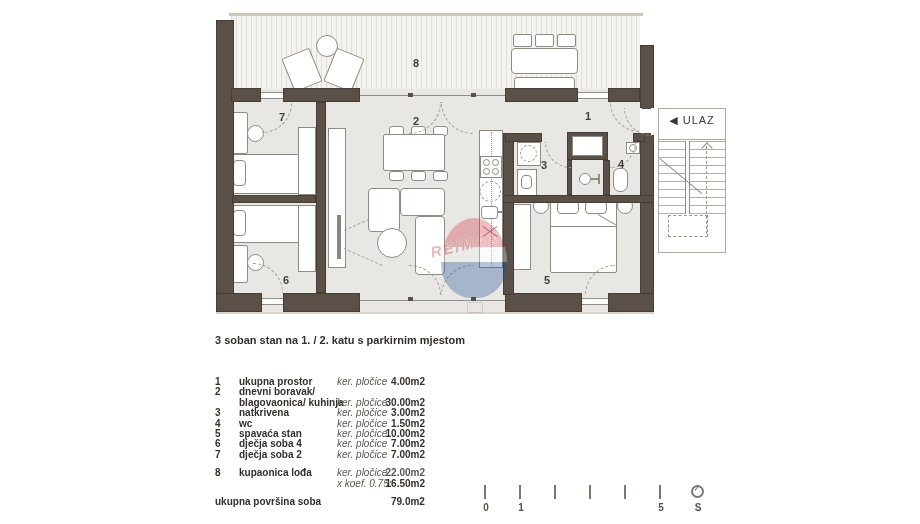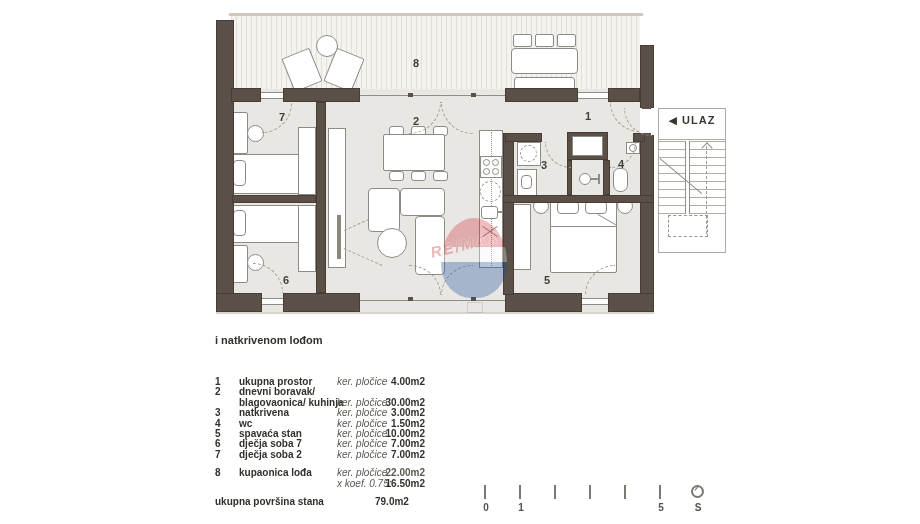--- a/index.html
+++ b/index.html
@@ -20,21 +20,21 @@
   .tick{position:absolute;background:#5a5047;}
   .furn{position:absolute;background:#fff;border:1px solid #8d8b84;border-radius:2px;box-sizing:border-box;}
   .circ{border-radius:50% !important;}
   .dash{border-style:dashed !important;border-color:#9a968d !important;background:transparent !important;}
   .arc{position:absolute;box-sizing:border-box;}
   .arc-tl{border-right:1px dashed #a09c93;border-bottom:1px dashed #a09c93;border-bottom-right-radius:100% 100%;}
   .arc-tr{border-left:1px dashed #a09c93;border-bottom:1px dashed #a09c93;border-bottom-left-radius:100% 100%;}
   .arc-bl{border-right:1px dashed #a09c93;border-top:1px dashed #a09c93;border-top-right-radius:100% 100%;}
   .arc-br{border-left:1px dashed #a09c93;border-top:1px dashed #a09c93;border-top-left-radius:100% 100%;}
   .roomnum{position:absolute;font-size:11px;font-weight:bold;color:#44403a;}
-  .ulaz{position:absolute;font-size:11px;font-weight:bold;color:#3c3831;letter-spacing:1px;white-space:nowrap;}
+  .ulaz{position:absolute;font-size:11px;font-weight:normal;color:#3c3831;letter-spacing:1px;white-space:nowrap;}
   .stairbox{position:absolute;background:#fff;border:1px solid #aeaaa2;box-sizing:border-box;}
   .treads{position:absolute;background:repeating-linear-gradient(180deg,#b2aea6 0 1px,transparent 1px 8px);}
   .dashline-v{position:absolute;border-left:1px dashed #a09c93;}
   .diag{position:absolute;height:1px;background:#8f8d86;transform-origin:left top;}
   .caret{position:absolute;width:7px;height:7px;border-left:1px solid #8f8d86;border-top:1px solid #8f8d86;transform:rotate(45deg);}
   
   #wm{position:absolute;opacity:.32;pointer-events:none;}
   #wm .balloon{position:absolute;border-radius:50% 50% 46% 46%/56% 56% 42% 42%;
     background:linear-gradient(180deg,#cf2e3c 0 36%,#f4f4f6 36% 55%,#1d4f9c 55% 100%);}
   #wm .basket{position:absolute;background:#e8e8ee;border:1px solid #99a;}
@@ -44,21 +44,21 @@
   #desc{position:absolute;left:215px;top:334px;font-size:11px;font-weight:bold;line-height:13px;color:#33302b;}
   #legend{position:absolute;left:215px;top:377px;width:220px;font-size:10px;color:#33302b;}
   .lg-row{position:relative;height:10.4px;line-height:10.4px;white-space:nowrap;}
   .lg-num{position:absolute;left:0;font-weight:bold;}
   .lg-name{position:absolute;left:24px;font-weight:bold;}
   .lg-mat{position:absolute;left:122px;font-style:italic;color:#5b5751;}
   .lg-area{position:absolute;left:154px;width:56px;text-align:right;font-weight:bold;}
   .lg-area.muted{font-weight:bold;color:#5b5751;}
   .lg-gap{height:8px;}
   .lg-total-label{position:absolute;left:0;font-weight:bold;}
-  .lg-total-value{position:absolute;left:160px;font-weight:bold;}
+  .lg-total-value{position:absolute;left:176px;font-weight:bold;}
   
   #scalebar{position:absolute;left:478px;top:482px;width:242px;height:36px;}
   .sticks{position:absolute;top:3px;width:2px;height:14px;background:#7b7871;}
   .slabel{position:absolute;top:20px;font-size:10px;font-weight:bold;color:#55524c;width:12px;margin-left:-5px;text-align:center;}
   .compass{position:absolute;border:2px solid #7b7871;border-radius:50%;width:9px;height:9px;}
   .compass::after{content:"";position:absolute;left:3px;top:-1px;width:1px;height:5px;background:#7b7871;transform:rotate(40deg);}
 </style>
 </head>
 <body>
 
@@ -218,21 +218,21 @@
   <div class="roomnum" style="left:331px;top:266px;">5</div>
 
   <div id="wm" style="left:192px;top:202px;width:120px;height:108px;">
     <div class="balloon" style="left:36px;top:8px;width:66px;height:80px;"></div>
     <div class="basket" style="left:62px;top:92px;width:14px;height:9px;"></div>
     <div class="wmtext" style="left:0;top:26px;width:120px;">RE/MAX</div>
   </div>
 </div>
 
 <div id="desc">
-  <div>i natkrivenom lođom</div>
+  <div>3 soban stan na 1. / 2. katu s parkirnim mjestom</div>
 </div>
 
 <div id="legend">
   <div class="lg-row">
     <span class="lg-num">1</span>
     <span class="lg-name">ukupna prostor</span>
     <span class="lg-mat">ker. pločice</span>
     <span class="lg-area">4.00m2</span>
   </div>
   <div class="lg-row">
@@ -257,21 +257,21 @@
     <span class="lg-area">1.50m2</span>
   </div>
   <div class="lg-row">
     <span class="lg-num">5</span>
     <span class="lg-name">spavaća stan</span>
     <span class="lg-mat">ker. pločice</span>
     <span class="lg-area">10.00m2</span>
   </div>
   <div class="lg-row">
     <span class="lg-num">6</span>
-    <span class="lg-name">dječja soba 7</span>
+    <span class="lg-name">dječja soba 4</span>
     <span class="lg-mat">ker. pločice</span>
     <span class="lg-area">7.00m2</span>
   </div>
   <div class="lg-row">
     <span class="lg-num">7</span>
     <span class="lg-name">dječja soba 2</span>
     <span class="lg-mat">ker. pločice</span>
     <span class="lg-area">7.00m2</span>
   </div>
   <div class="lg-gap"></div>
@@ -280,21 +280,21 @@
     <span class="lg-name">kupaonica lođa</span>
     <span class="lg-mat">ker. pločice</span>
     <span class="lg-area muted">22.00m2</span>
   </div>
   <div class="lg-row">
     <span class="lg-mat">x koef. 0.75:</span>
     <span class="lg-area">16.50m2</span>
   </div>
   <div class="lg-gap"></div>
   <div class="lg-row">
-    <span class="lg-total-label">ukupna površina stana</span>
+    <span class="lg-total-label">ukupna površina soba</span>
     <span class="lg-total-value">79.0m2</span>
   </div>
 </div>
 
 <div id="scalebar">
   <div class="sticks" style="left:6px;"></div>
   <div class="sticks" style="left:41px;"></div>
   <div class="sticks" style="left:76px;"></div>
   <div class="sticks" style="left:111px;"></div>
   <div class="sticks" style="left:146px;"></div>

